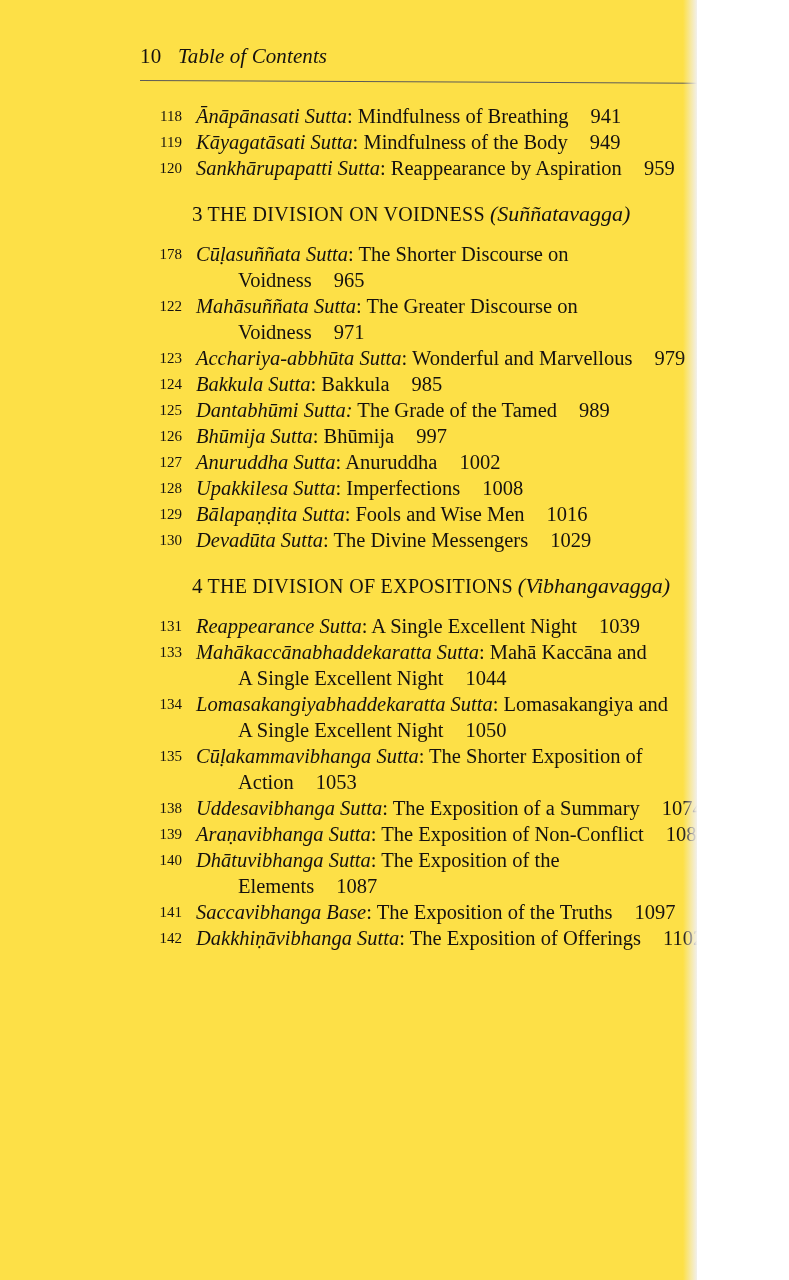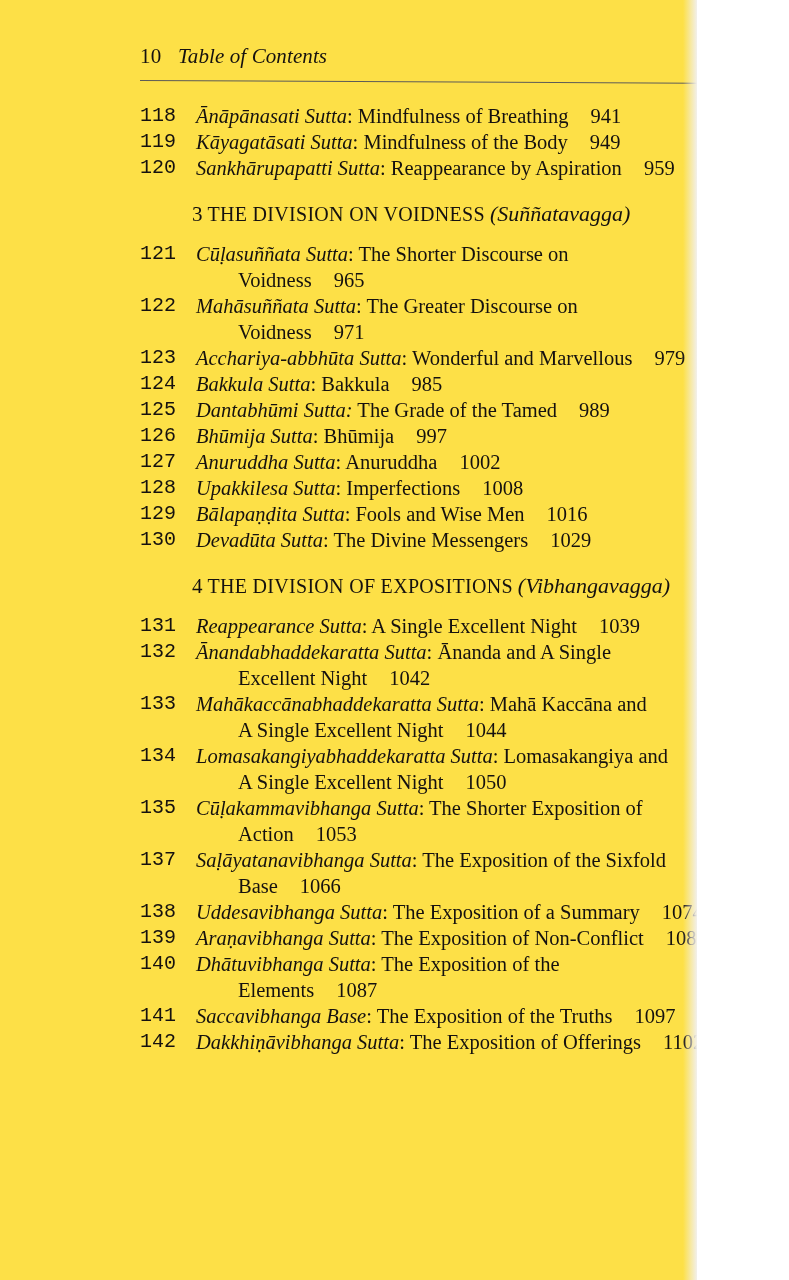--- a/index.html
+++ b/index.html
@@ -64,25 +64,25 @@
     font-size: 20.5px;
     line-height: 26px;
   }
   .entry {
     display: flex;
     align-items: flex-start;
     margin-bottom: 0px;
   }
   .entry-num {
     flex: 0 0 42px;
+    text-align: right;
     padding-right: 14px;
-    font-size: 20px;
+    font-size: 15px;
     line-height: 26px;
     white-space: nowrap;
-    font-family: Liberation Mono, monospace;
   }
   .entry-body {
     flex: 1 1 auto;
     line-height: 26px;
     text-indent: 0;
   }
   .entry-body .cont {
     display: block;
     padding-left: 42px;
   }
@@ -149,21 +149,21 @@
           <span class="entry-body"><span class="pali">Sankhārupapatti Sutta</span><span class="eng">:</span><span class="eng"> Reappearance by Aspiration</span><span class="pg">959</span></span>
         </div>
       </div>
 
     <div class="division">
       <span class="dnum">3</span><span>&nbsp;</span><span class="dcaps">THE DIVISION ON VOIDNESS</span><span>&nbsp;</span><span class="dpali">(Suññatavagga)</span>
     </div>
 
     <div class="toc-list" id="list-d3">
         <div class="entry">
-          <span class="entry-num">121</span>
+          <span class="entry-num">178</span>
           <span class="entry-body"><span class="pali">Cūḷasuññata Sutta</span><span class="eng">:</span><span class="eng"> The Shorter Discourse on</span><span class="cont"><span>Voidness</span><span class="pg">965</span></span></span>
         </div>
         <div class="entry">
           <span class="entry-num">122</span>
           <span class="entry-body"><span class="pali">Mahāsuññata Sutta</span><span class="eng">:</span><span class="eng"> The Greater Discourse on</span><span class="cont"><span>Voidness</span><span class="pg">971</span></span></span>
         </div>
         <div class="entry">
           <span class="entry-num">123</span>
           <span class="entry-body"><span class="pali">Acchariya-abbhūta Sutta</span><span class="eng">:</span><span class="eng"> Wonderful and Marvellous</span><span class="pg">979</span></span>
         </div>
@@ -200,40 +200,32 @@
     <div class="division">
       <span class="dnum">4</span><span>&nbsp;</span><span class="dcaps">THE DIVISION OF EXPOSITIONS</span><span>&nbsp;</span><span class="dpali">(Vibhangavagga)</span>
     </div>
 
     <div class="toc-list" id="list-d4">
         <div class="entry">
           <span class="entry-num">131</span>
           <span class="entry-body"><span class="pali">Reappearance Sutta</span><span class="eng">:</span><span class="eng"> A Single Excellent Night</span><span class="pg">1039</span></span>
         </div>
         <div class="entry">
-          <span class="entry-num">132</span>
-          <span class="entry-body"><span class="pali">Ānandabhaddekaratta Sutta</span><span class="eng">:</span><span class="eng"> Ānanda and A Single</span><span class="cont"><span>Excellent Night</span><span class="pg">1042</span></span></span>
-        </div>
-        <div class="entry">
           <span class="entry-num">133</span>
           <span class="entry-body"><span class="pali">Mahākaccānabhaddekaratta Sutta</span><span class="eng">:</span><span class="eng"> Mahā Kaccāna and</span><span class="cont"><span>A Single Excellent Night</span><span class="pg">1044</span></span></span>
         </div>
         <div class="entry">
           <span class="entry-num">134</span>
           <span class="entry-body"><span class="pali">Lomasakangiyabhaddekaratta Sutta</span><span class="eng">:</span><span class="eng"> Lomasakangiya and</span><span class="cont"><span>A Single Excellent Night</span><span class="pg">1050</span></span></span>
         </div>
         <div class="entry">
           <span class="entry-num">135</span>
           <span class="entry-body"><span class="pali">Cūḷakammavibhanga Sutta</span><span class="eng">:</span><span class="eng"> The Shorter Exposition of</span><span class="cont"><span>Action</span><span class="pg">1053</span></span></span>
         </div>
         <div class="entry">
-          <span class="entry-num">137</span>
-          <span class="entry-body"><span class="pali">Saḷāyatanavibhanga Sutta</span><span class="eng">:</span><span class="eng"> The Exposition of the Sixfold</span><span class="cont"><span>Base</span><span class="pg">1066</span></span></span>
-        </div>
-        <div class="entry">
           <span class="entry-num">138</span>
           <span class="entry-body"><span class="pali">Uddesavibhanga Sutta</span><span class="eng">:</span><span class="eng"> The Exposition of a Summary</span><span class="pg">1074</span></span>
         </div>
         <div class="entry">
           <span class="entry-num">139</span>
           <span class="entry-body"><span class="pali">Araṇavibhanga Sutta</span><span class="eng">:</span><span class="eng"> The Exposition of Non-Conflict</span><span class="pg">1080</span></span>
         </div>
         <div class="entry">
           <span class="entry-num">140</span>
           <span class="entry-body"><span class="pali">Dhātuvibhanga Sutta</span><span class="eng">:</span><span class="eng"> The Exposition of the</span><span class="cont"><span>Elements</span><span class="pg">1087</span></span></span>

